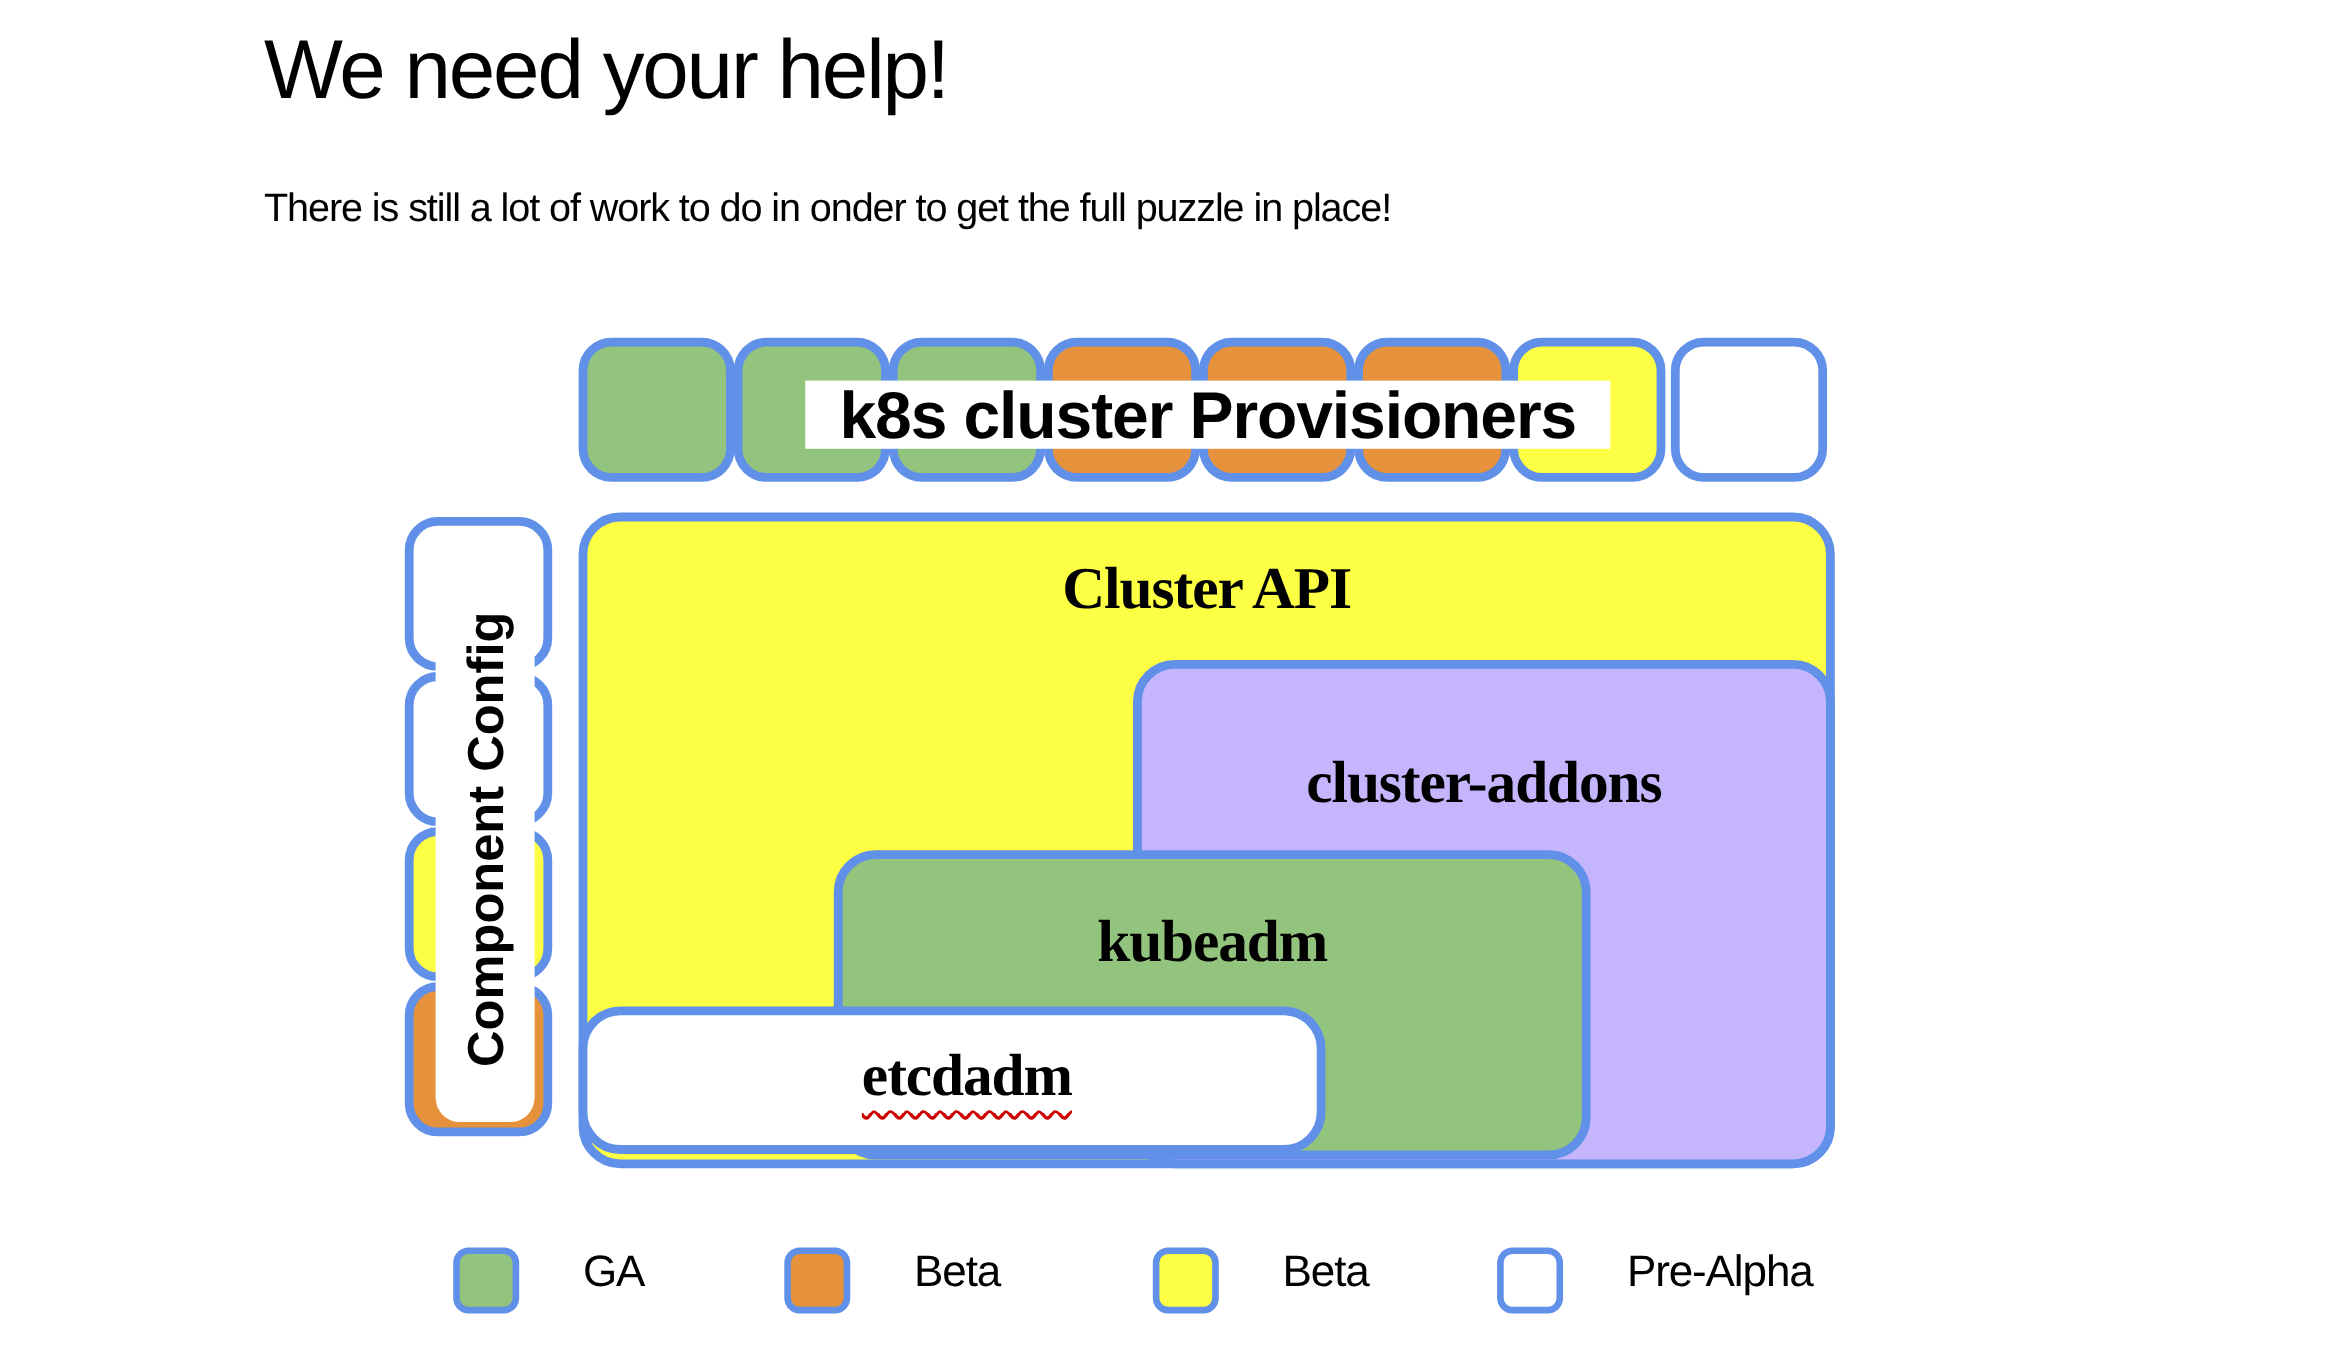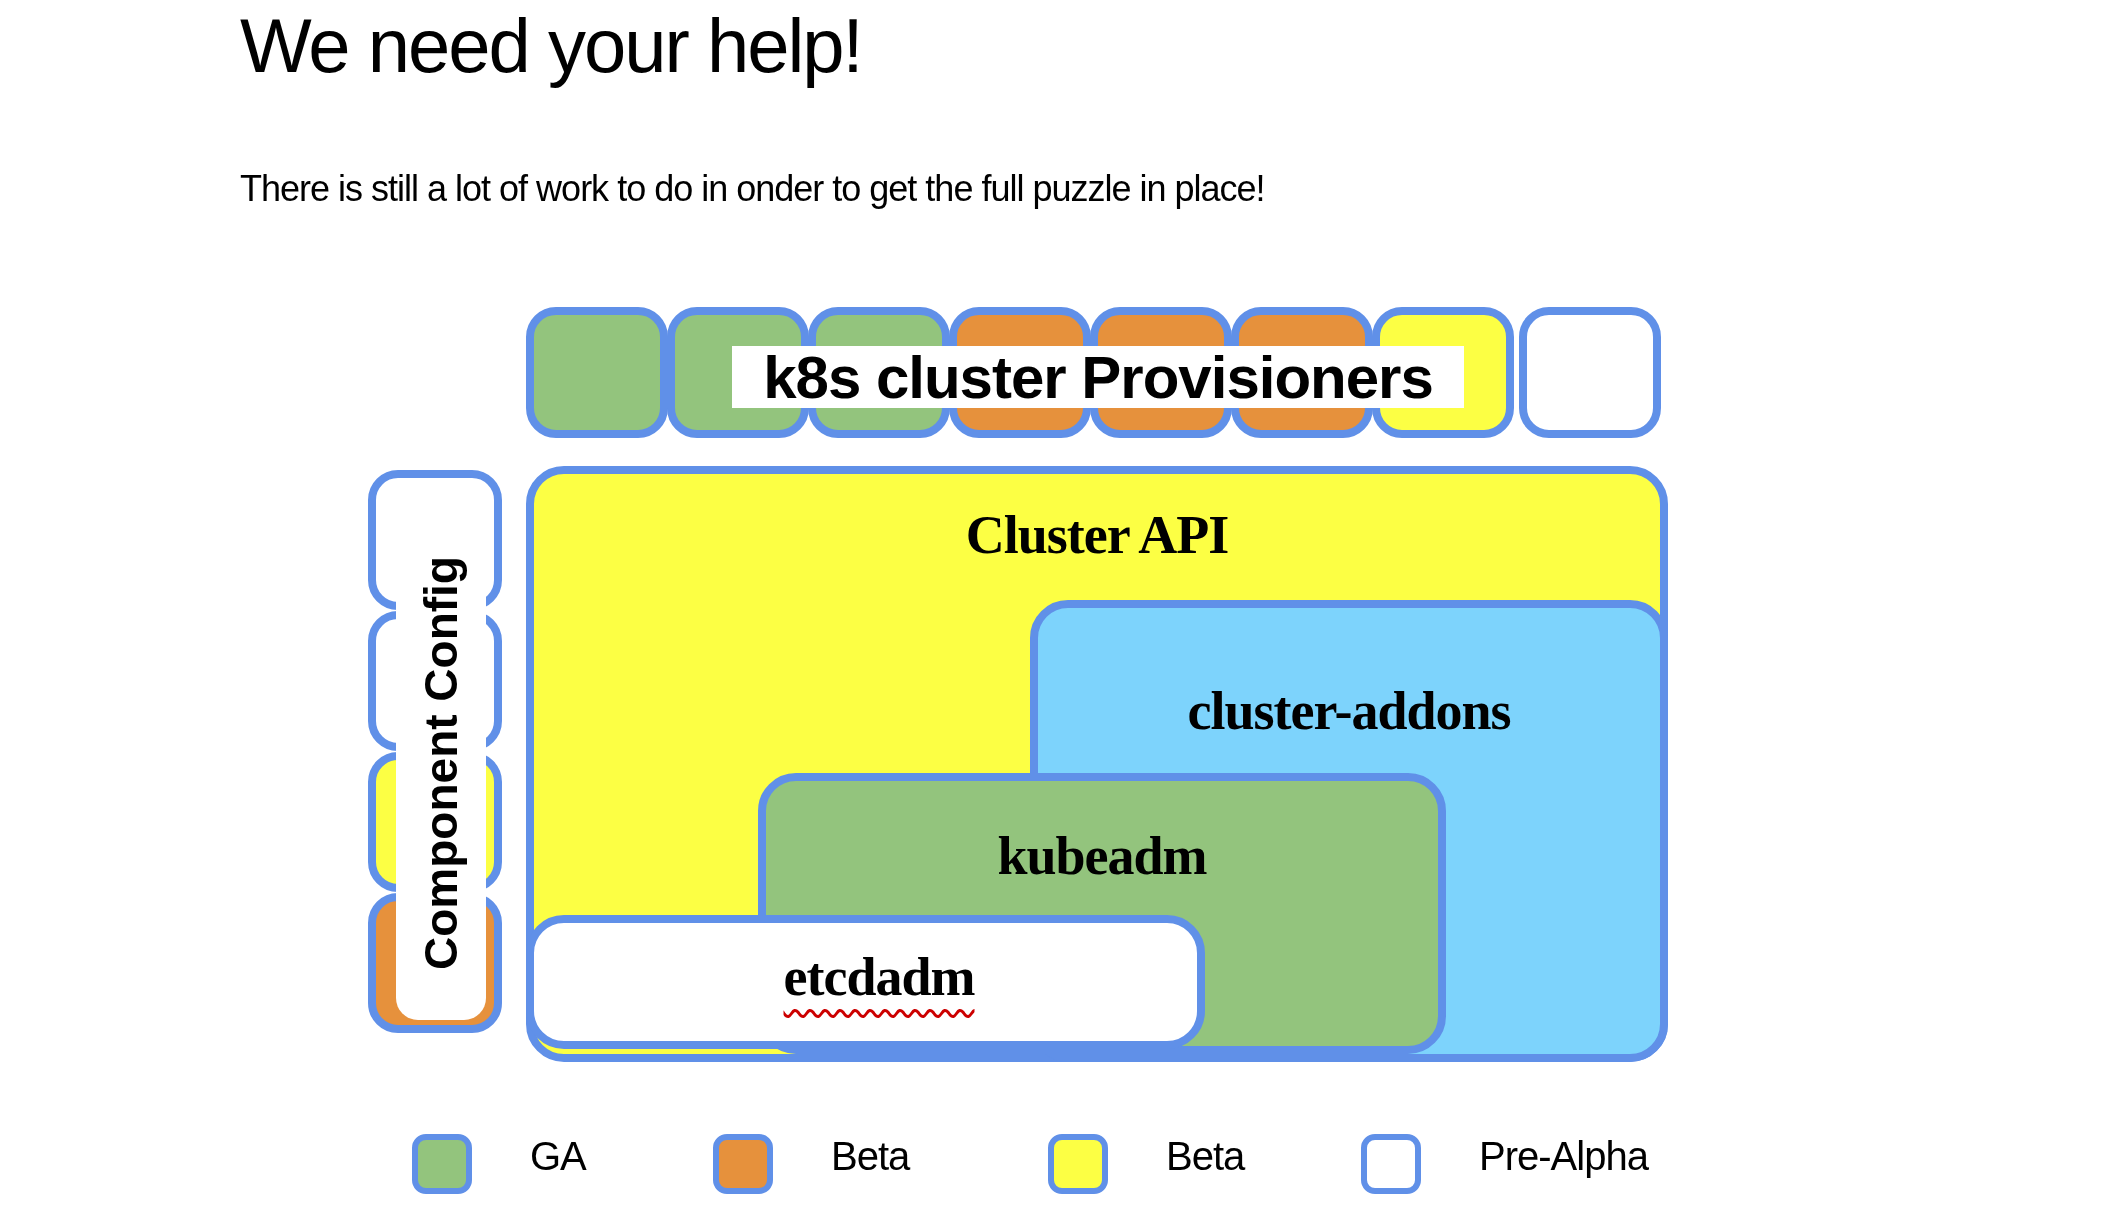--- a/index.html
+++ b/index.html
@@ -1,21 +1,21 @@
 <!DOCTYPE html>
 <html style="--blue: #6090e8; --squiggle: #cc0000; --text: #000000;"><head>
 <meta charset="utf-8">
 <style>
   html,body{margin:0;padding:0;background:#ffffff;}
   .slide{
     position:relative;width:2126px;height:1228px;background:#ffffff;overflow:hidden;
     font-family:"Liberation Sans","DejaVu Sans",sans-serif;color:var(--text,#000);
   }
   .title{
-    position:absolute;left:240px;top:4px;margin:0;
+    position:absolute;left:240px;top:22px;margin:0;
     font-size:76px;font-weight:400;letter-spacing:-2px;line-height:1.1;
   }
   .subtitle{
     position:absolute;left:240px;top:168px;margin:0;
     font-size:36px;font-weight:400;letter-spacing:-1px;
   }
 
   
   .sq{
     box-sizing:border-box;flex:0 0 auto;
@@ -110,21 +110,21 @@
       <div class="sq" style="background: rgb(230, 145, 60);"></div>
     </div>
   <div class="side-label">
     <span class="vtext">Component Config</span>
   </div>
 
   <div class="box box-cluster-api" style="background: rgb(252, 255, 68);">
     <div class="box-label">Cluster API</div>
   </div>
 
-  <div class="box box-cluster-addons" style="background: #7dd3fc;">
+  <div class="box box-cluster-addons" style="background: #c4b5fd;">
     <div class="box-label">cluster-addons</div>
   </div>
 
   <div class="box box-kubeadm" style="background: rgb(147, 196, 125);">
     <div class="box-label">kubeadm</div>
   </div>
 
   <div class="box box-etcdadm" style="background: rgb(255, 255, 255);">
     <div class="box-label">
       <span class="squiggle">etcdadm</span>

